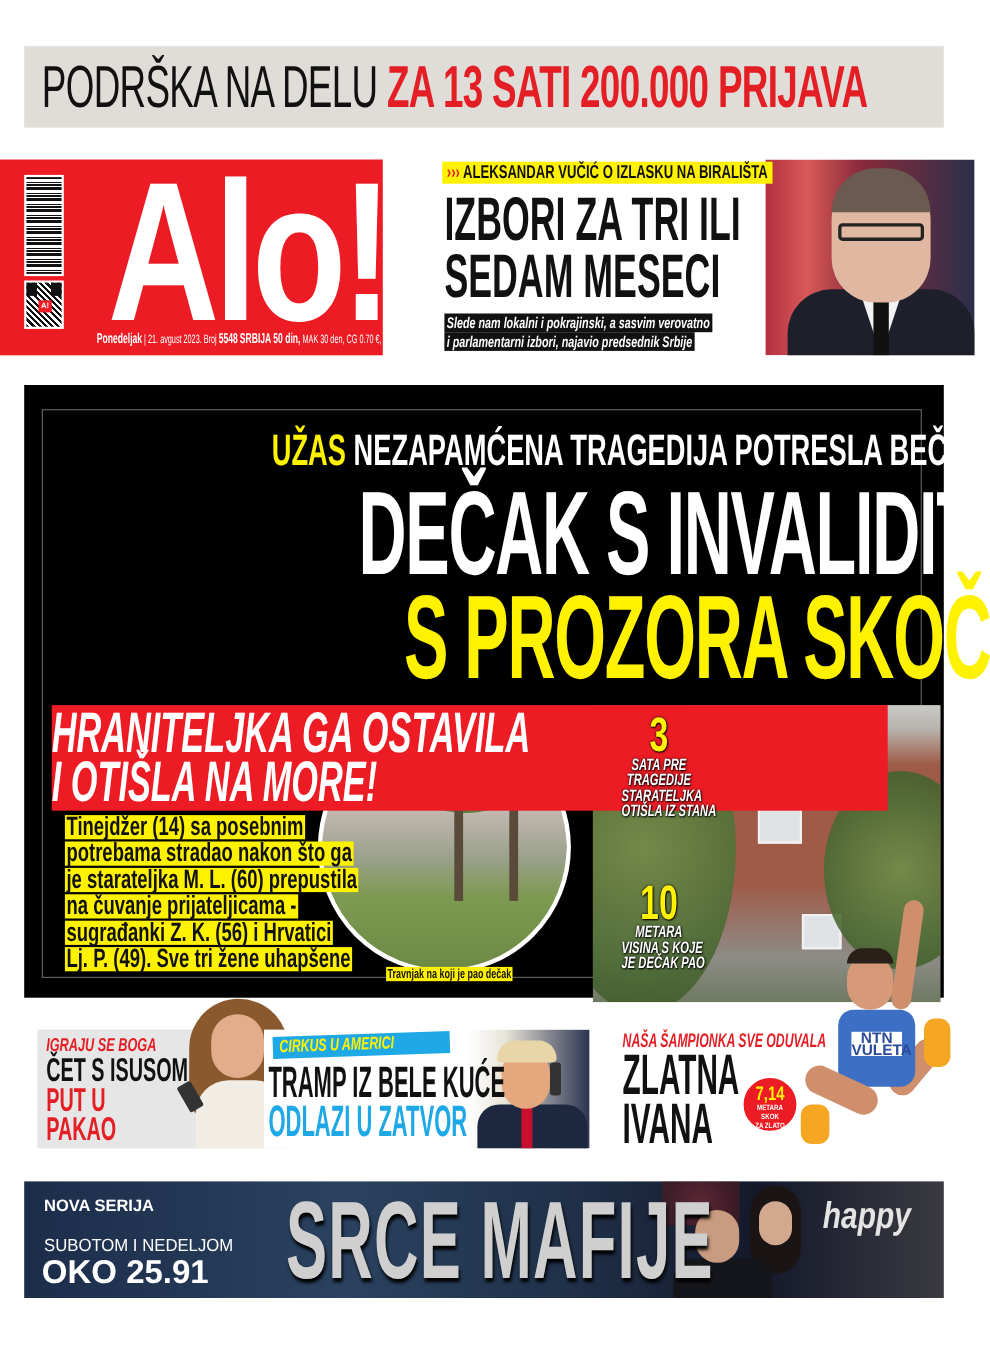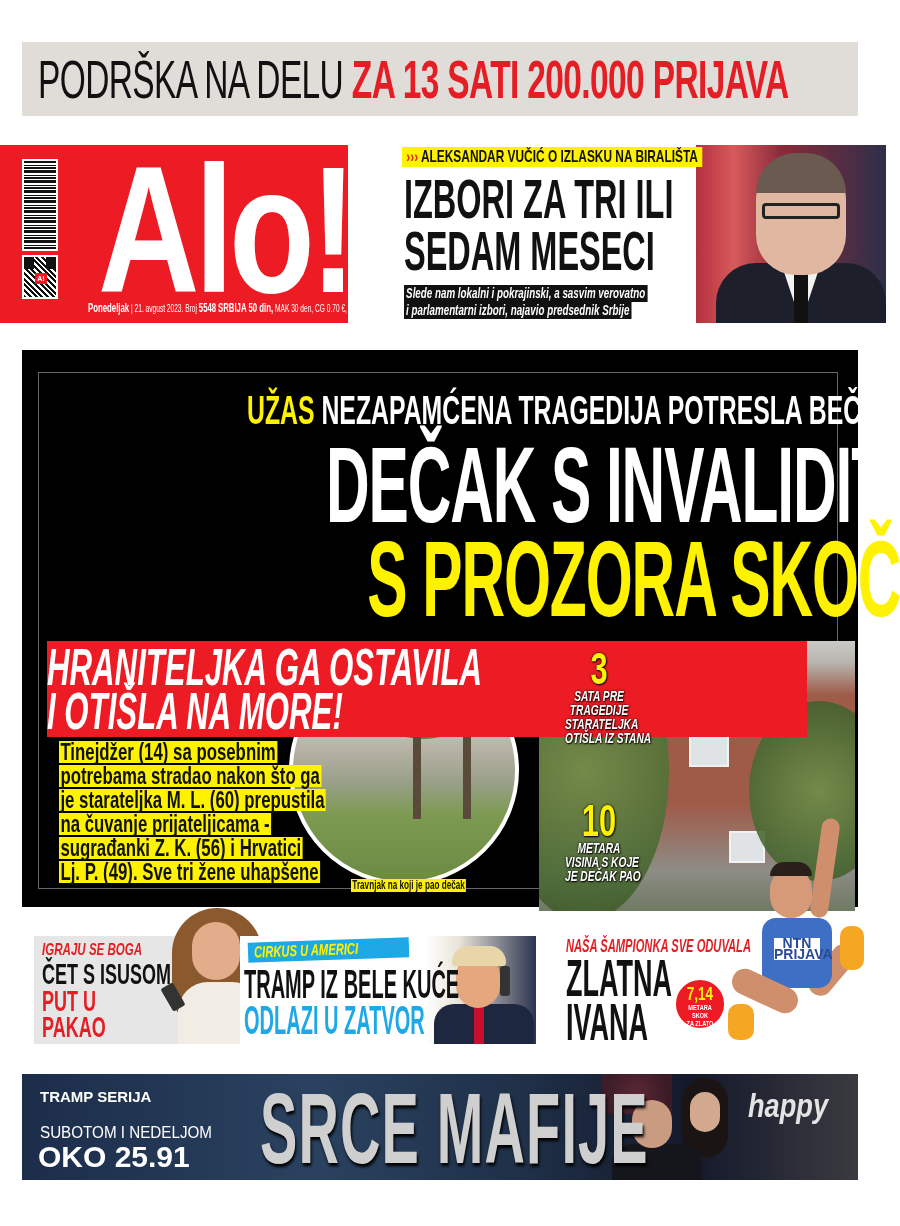--- a/index.html
+++ b/index.html
@@ -279,21 +279,21 @@
   <div id="ivana-t1" class="t-title">
     <div>ZLATNA</div>
     <div>IVANA</div>
   </div>
   <div id="ivana-img">
     <div class="arm"></div>
     <div class="leg2"></div>
     <div class="body"></div>
     <div class="bib">
       <div>NTN</div>
-      <div>PRIJAVA</div>
+      <div>VULETA</div>
     </div>
     <div class="head"></div>
     <div class="hair"></div>
     <div class="leg1"></div>
     <div class="shoe1"></div>
     <div class="shoe2"></div>
   </div>
   <div id="ivana-badge">
     <span class="v">7,14</span>
     <span class="s">METARA SKOK</span>
@@ -303,18 +303,18 @@
 </div>
 
 <div id="banner">
   <div class="persons">
     <div class="flowers"></div>
     <div class="woman-hair"></div>
     <div class="woman-face"></div>
     <div class="man-suit"></div>
     <div class="man-face"></div>
   </div>
-  <div id="banner-kicker">TRAMP SERIJA</div>
+  <div id="banner-kicker">NOVA SERIJA</div>
   <div id="banner-days">SUBOTOM I NEDELJOM</div>
   <div id="banner-time">OKO 25.91</div>
   <div id="banner-title">SRCE MAFIJE</div>
   <div id="banner-brand">happy</div>
 </div>
 
 </body></html>

